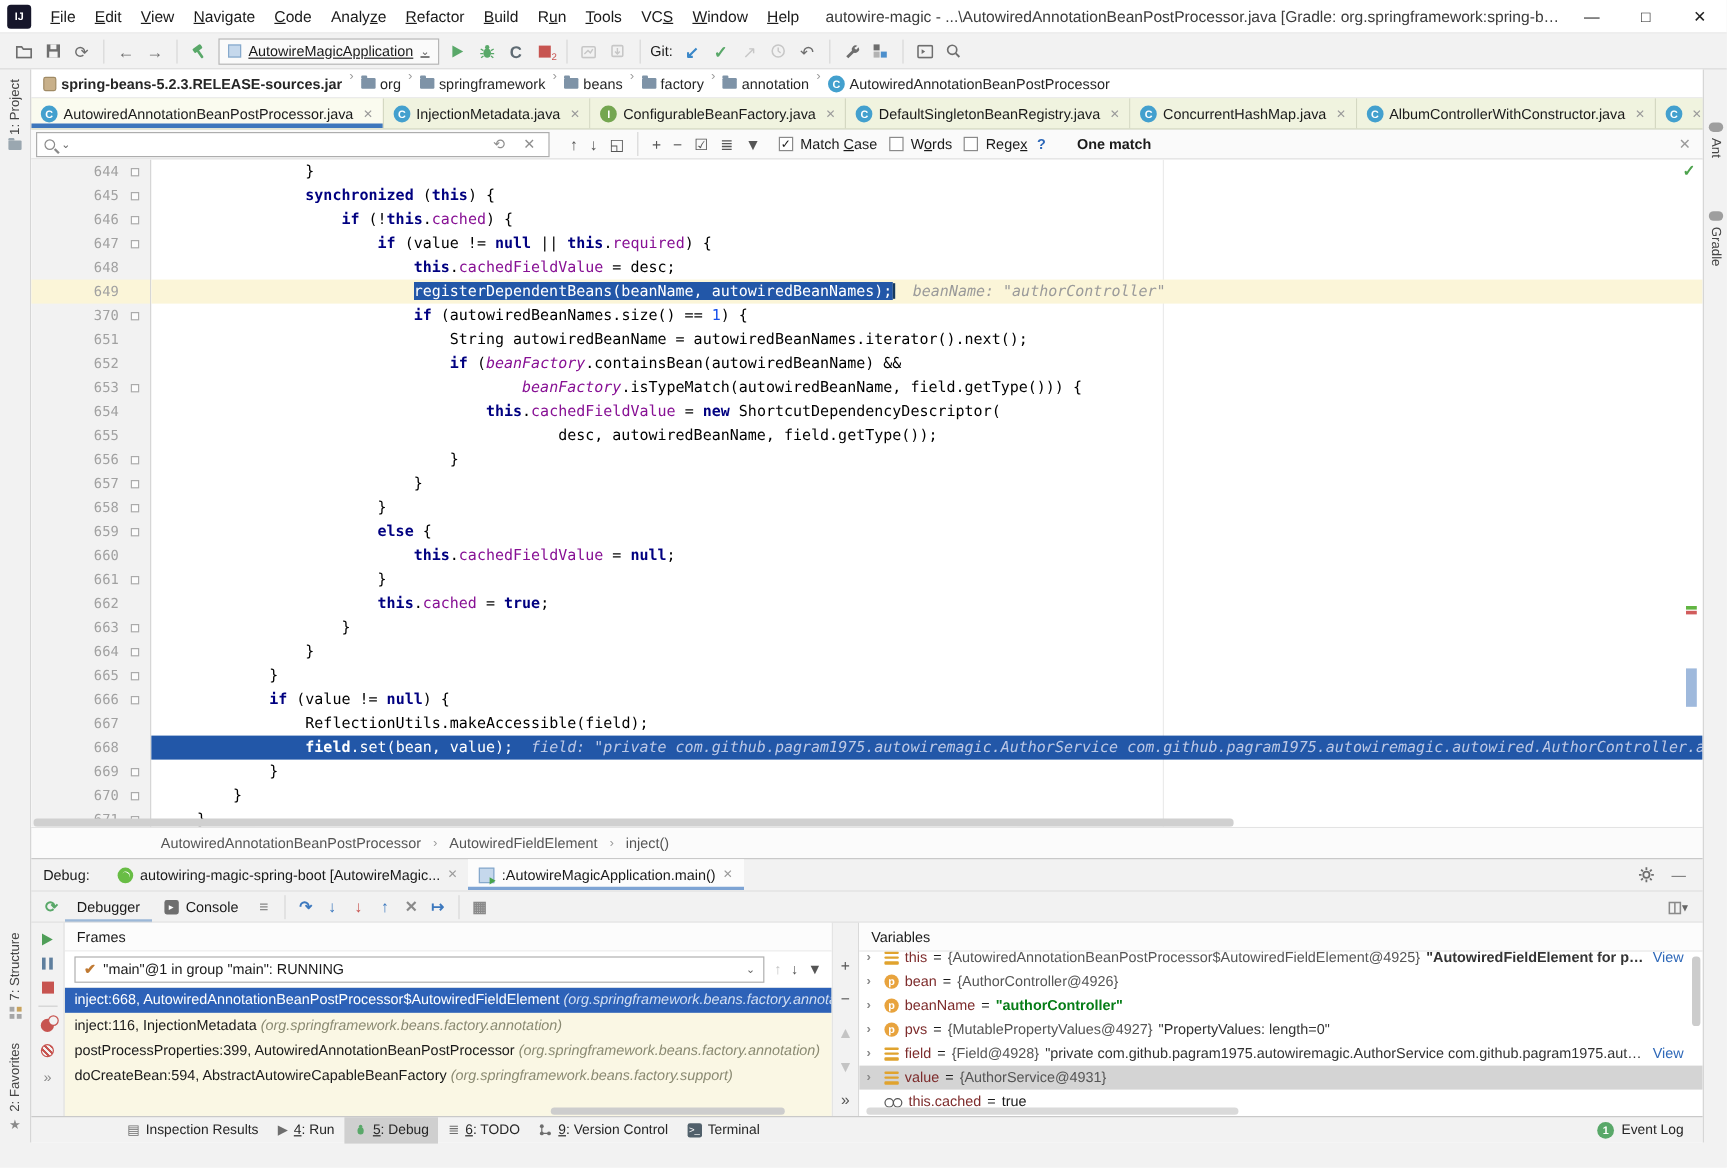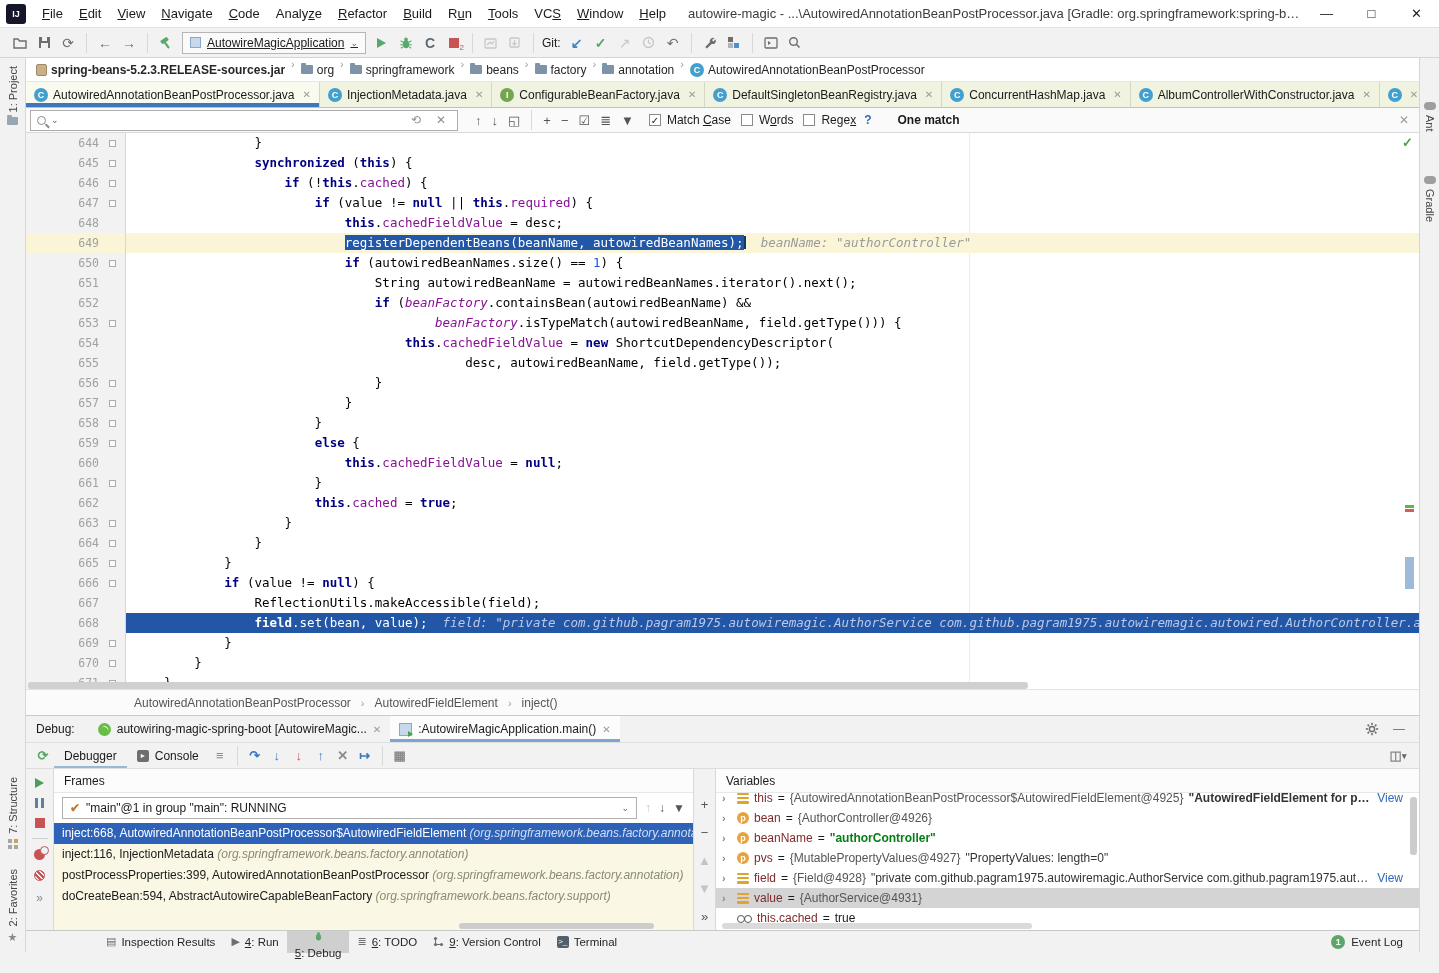--- a/index.html
+++ b/index.html
@@ -184,21 +184,21 @@
   .vprev { color:#333; overflow:hidden; text-overflow:ellipsis; }
   .vprev.b { font-weight:bold; }
   .vkw { color:#1A1A1A; }
   .vview { color:#2E68B8; margin-left:auto; padding-right:16px; flex:none; }
   .vscroll { position:absolute; right:2px; top:28px; width:7px; height:58px; background:#CCC; border-radius:3px; }
   .vhthumb { position:absolute; bottom:1px; left:6px; width:310px; height:6px; background:#DADADA; border-radius:3px; }
 
   
   .bottombar { height:22px; display:flex; align-items:center; background:#F2F2F2; border-top:1px solid #C9C9C9; padding-left:72px; font-size:11.5px; color:#262626; }
   .bitem { display:flex; align-items:center; gap:5px; padding:0 8px; height:22px; }
-  .bitem.active { background:#CFCFCF;flex-direction:column; }
+  .bitem.active { background:#CFCFCF; }
   .bico { color:#6E6E6E; font-size:11px; display:flex; align-items:center; }
   .term-ic { width:12px; height:12px; background:#51606B; border-radius:2px; color:#FFF; font-size:8px; display:flex; align-items:center; justify-content:center; }
   .eventlog { margin-left:auto; display:flex; align-items:center; gap:6px; padding-right:16px; }
   .evbadge { width:14px; height:14px; border-radius:50%; background:#59A869; color:#FFF; font-size:9px; font-weight:bold; display:flex; align-items:center; justify-content:center; }
 
   
   .statusbar { height:21px; display:flex; align-items:center; background:#F2F2F2; border-top:1px solid #C9C9C9; padding:0 12px; font-size:12px; color:#1A1A1A; }
   .panel-ic { width:12px; height:10px; border:1px solid #777; border-radius:1px; position:relative; margin-right:10px; }
   .panel-ic::after { content:""; position:absolute; left:0; bottom:0; width:100%; height:3px; background:#777; }
   .sb-right { margin-left:auto; display:flex; align-items:center; gap:24px; }
@@ -499,21 +499,21 @@
             </div>
             <div class="grow">
               <span class="lnum">648</span>
               <span class="foldc"></span>
             </div>
             <div class="grow caret">
               <span class="lnum">649</span>
               <span class="foldc"></span>
             </div>
             <div class="grow">
-              <span class="lnum">650</span>
+              <span class="lnum">370</span>
               <span class="foldc">
                 <span class="foldbox"></span>
               </span>
             </div>
             <div class="grow">
               <span class="lnum">651</span>
               <span class="foldc"></span>
             </div>
             <div class="grow">
               <span class="lnum">652</span>

